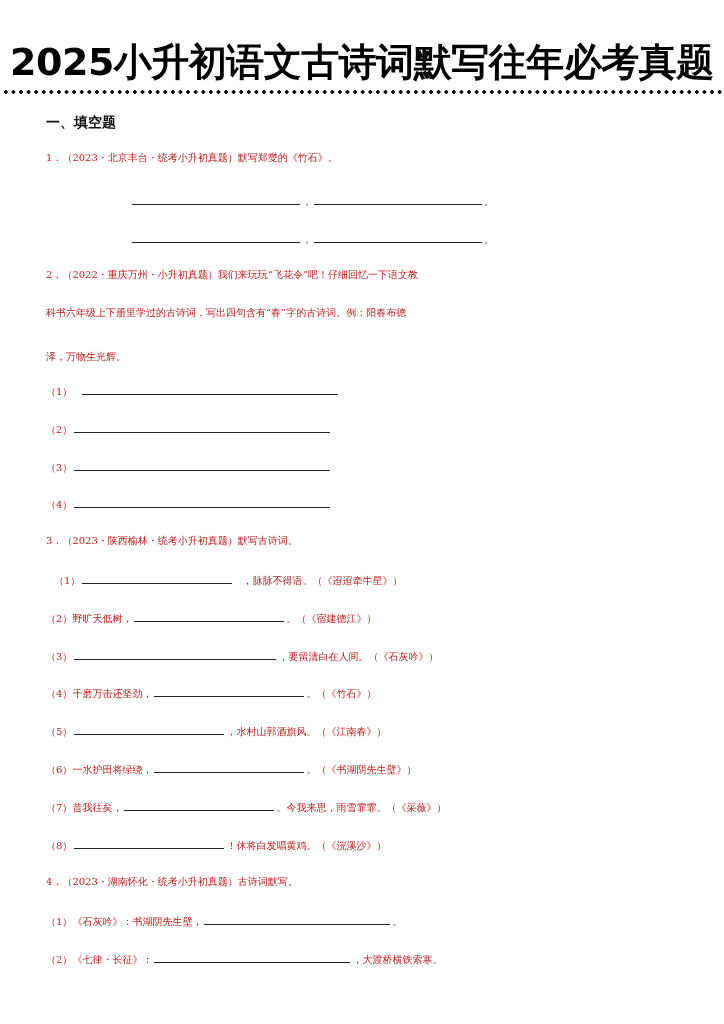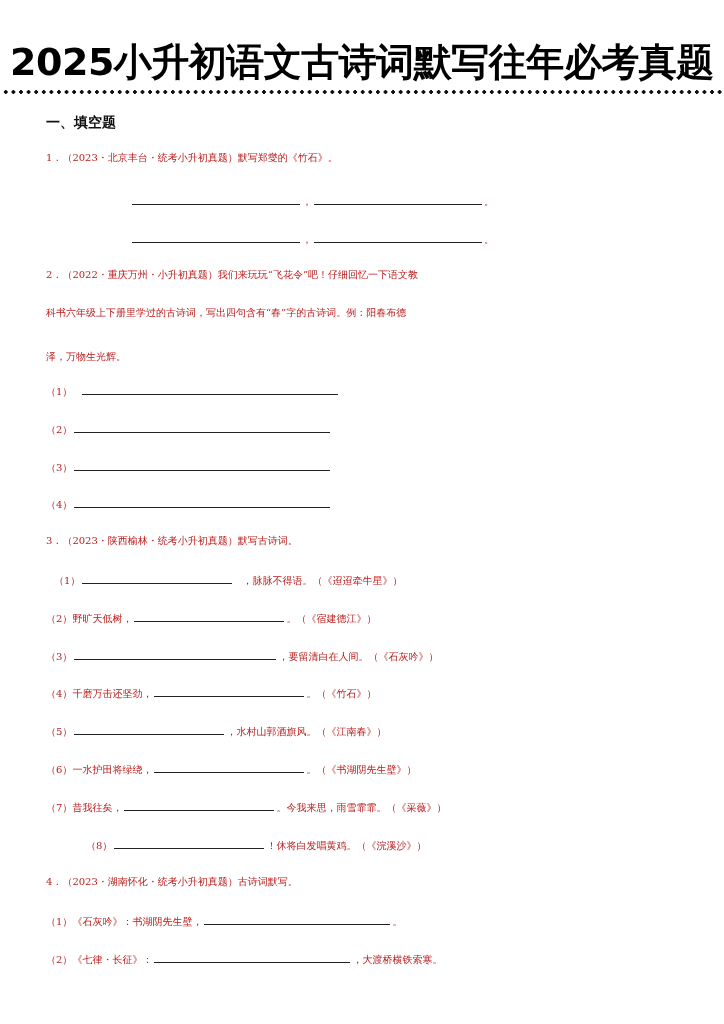--- a/index.html
+++ b/index.html
@@ -95,21 +95,21 @@
   </div>
   <div class="line" style="left:46px; top:720px;text-align:center;">
     <span>（5）</span><span></span><span class="blank" style="width:150px;"></span><span>，水村山郭酒旗风。（《江南春》）</span>
   </div>
   <div class="line" style="left:46px; top:758px;">
     <span>（6）</span><span>一水护田将绿绕，</span><span class="blank" style="width:150px;"></span><span>。（《书湖阴先生壁》）</span>
   </div>
   <div class="line" style="left:46px; top:796px;">
     <span>（7）</span><span>昔我往矣，</span><span class="blank" style="width:150px;"></span><span>。今我来思，雨雪霏霏。（《采薇》）</span>
   </div>
-  <div class="line" style="left:46px; top:834px;margin-left:40px;">
+  <div class="line" style="left:46px; top:834px;">
     <span>（8）</span><span></span><span class="blank" style="width:150px;"></span><span>！休将白发唱黄鸡。（《浣溪沙》）</span>
   </div>
 </div>
 
 <div>
   <div class="line" style="left:46px; top:872px;">
     <span>4．</span><span>（2023・湖南怀化・统考小升初真题）古诗词默写。</span>
   </div>
   <div class="line" style="left:46px; top:910px;">
     <span>（1）</span><span>《石灰吟》：书湖阴先生壁，</span><span class="blank" style="width:186px;"></span><span>。</span>

